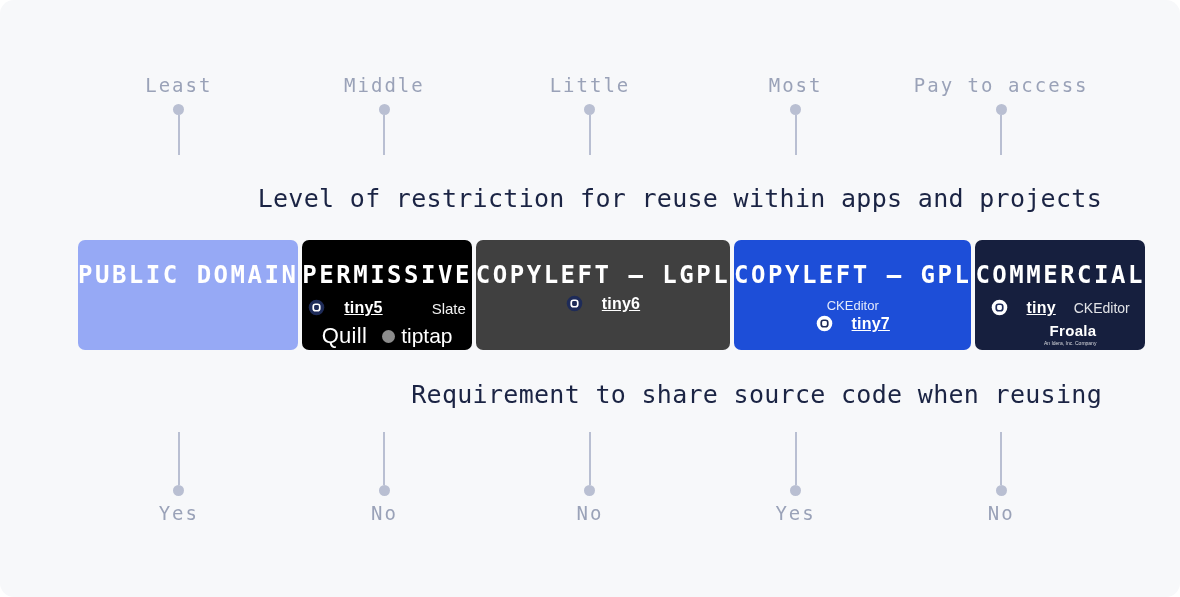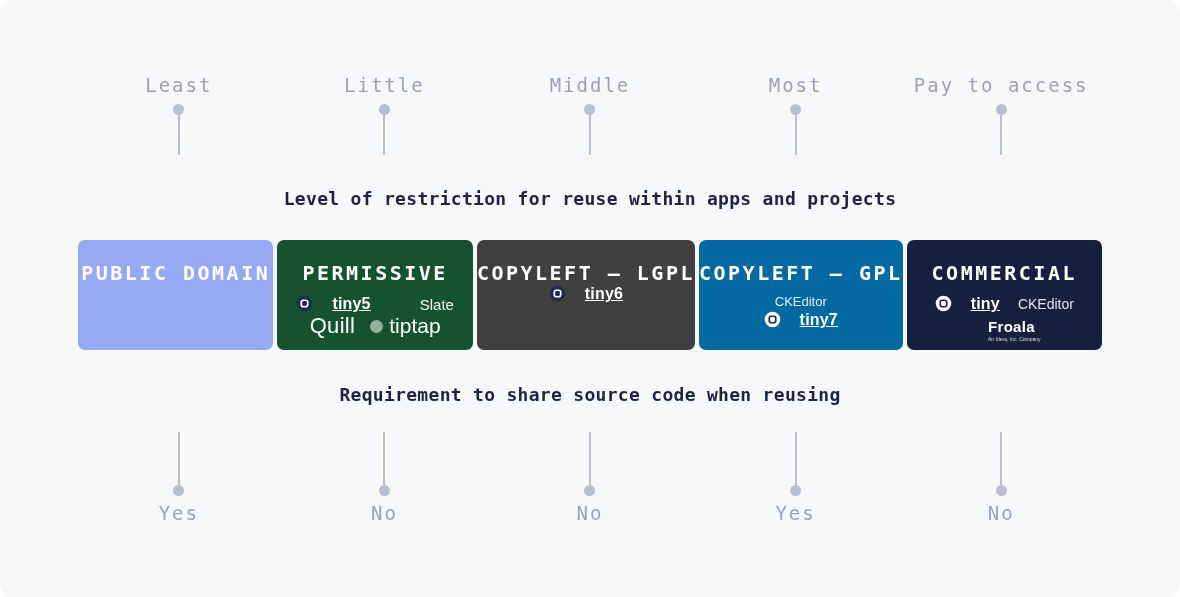--- a/index.html
+++ b/index.html
@@ -37,56 +37,56 @@
   .pin-row.top { margin-top: 74px; }
   .pin-row.top .pin-dot { margin-top: 8px; }
   .pin-row.top .pin-stem { height: 40px; }
 
   .pin-row.bottom { margin-top: 24px; }
   .pin-row.bottom .pin-stem { height: 53px; }
   .pin-row.bottom .axis-label { margin-top: 6px; }
 
   
   .heading {
-    text-align: center;
-    font-size: 18px;
-    font-weight: 700;
+    text-align: right;
+    font-size: 25px;
+    font-weight: 400;
     letter-spacing: 0.3px;
     color: #1b2444;
     line-height: 27px;
   }
   .heading.restriction { margin-top: 30px; }
   .heading.share { margin-top: 31px; }
 
   
   .cards-row { display: flex; gap: 4px; margin-top: 28px; height: 110px; }
   .card {
     flex: 1;
     border-radius: 7px;
     color: #ffffff;
     display: flex;
     flex-direction: column;
     align-items: center;
     padding-top: 21px;
   }
   .card-title {
-    font-size: 20px;
+    font-size: 24px;
     font-weight: 600;
     letter-spacing: 2.5px;
     white-space: nowrap;
   }
 
   .logo-row {
     display: flex;
     align-items: center;
     gap: 15px;
     font-family: "Liberation Sans", sans-serif;
   }
   .logo-row.r1 { margin-top: 10px; }
-  .logo-row.r2 { margin-top: 0; }
+  .logo-row.r2 { margin-top: 6px; }
 
   .tiny-logo { display: inline-flex; gap: 19px; text-decoration: underline; }
   .tiny-word { font-weight: bold; font-size: 16px; letter-spacing: 0.2px; }
   .tiny-icon { display: block; }
   .tiny-logo.v-dark  .ti-bg { fill: #1e2b58; }
   .tiny-logo.v-dark  .ti-glyph { stroke: #ffffff; }
   .tiny-logo.v-light .ti-bg { fill: #ffffff; }
   .tiny-logo.v-light .ti-glyph { stroke: #1e2b58; }
 
   .slate-word { font-size: 15px; opacity: 0.95; margin-left: 34px; }
@@ -95,43 +95,43 @@
   .tiptap-dot {
     width: 13px; height: 13px; border-radius: 50%;
     background: rgba(255,255,255,0.55);
   }
   .tiptap-word { font-size: 21px; font-weight: normal; }
 
   .ck-word { font-size: 14px; color: rgba(255,255,255,0.88); }
   .card.gpl .ck-word { margin-top: 9px; font-size: 13px; }
   .card.gpl .logo-row.r2 { margin-top: 2px; }
 
-  .froala { display: flex; flex-direction: column; align-items: flex-start; margin-top: 5px; margin-left: 20px; }
+  .froala { display: flex; flex-direction: column; align-items: flex-end; margin-top: 5px; margin-left: 20px; }
   .froala-word { font-size: 15px; font-weight: bold; letter-spacing: 0.3px; }
   .froala-sub { font-size: 5px; color: rgba(255,255,255,0.8); margin-top: 1px; }
 </style>
 </head>
 <body>
 
 <div class="canvas" style="background: rgb(247, 248, 250);">
   <div class="inner">
 
     <div class="pin-row top">
       <div class="pin-col">
         <div class="axis-label">Least</div>
         <div class="pin-dot"></div>
         <div class="pin-stem"></div>
       </div>
       <div class="pin-col">
+        <div class="axis-label">Middle</div>
+        <div class="pin-dot"></div>
+        <div class="pin-stem"></div>
+      </div>
+      <div class="pin-col">
         <div class="axis-label">Little</div>
-        <div class="pin-dot"></div>
-        <div class="pin-stem"></div>
-      </div>
-      <div class="pin-col">
-        <div class="axis-label">Middle</div>
         <div class="pin-dot"></div>
         <div class="pin-stem"></div>
       </div>
       <div class="pin-col">
         <div class="axis-label">Most</div>
         <div class="pin-dot"></div>
         <div class="pin-stem"></div>
       </div>
       <div class="pin-col">
         <div class="axis-label">Pay to access</div>
@@ -141,21 +141,21 @@
     </div>
 
     <div class="heading restriction">Level of restriction for reuse within apps and projects</div>
 
     <div class="cards-row">
 
       <div class="card" style="background: rgb(150, 169, 245);">
         <div class="card-title">PUBLIC DOMAIN</div>
       </div>
 
-      <div class="card" style="background: #14532d;">
+      <div class="card" style="background: #000000;">
         <div class="card-title">PERMISSIVE</div>
         <div class="logo-row r1">
           <span class="tiny-logo v-dark">
             <svg class="tiny-icon" viewBox="0 0 24 24" width="17" height="17">
               <circle class="ti-bg" cx="12" cy="12" r="11"></circle>
               <rect class="ti-glyph" x="7.4" y="7.4" width="9.2" height="9.2" rx="3.2" fill="none" stroke-width="2.4"></rect>
             </svg>
             <span class="tiny-word">tiny5</span>
           </span>
           <span class="slate-word">Slate</span>
@@ -175,21 +175,21 @@
           <span class="tiny-logo v-dark">
             <svg class="tiny-icon" viewBox="0 0 24 24" width="17" height="17">
               <circle class="ti-bg" cx="12" cy="12" r="11"></circle>
               <rect class="ti-glyph" x="7.4" y="7.4" width="9.2" height="9.2" rx="3.2" fill="none" stroke-width="2.4"></rect>
             </svg>
             <span class="tiny-word">tiny6</span>
           </span>
         </div>
       </div>
 
-      <div class="card gpl" style="background: #0369a1;">
+      <div class="card gpl" style="background: #1d4ed8;">
         <div class="card-title">COPYLEFT — GPL</div>
         <div class="ck-word" style="font-family:'Liberation Sans',sans-serif;">CKEditor</div>
         <div class="logo-row r2">
           <span class="tiny-logo v-light">
             <svg class="tiny-icon" viewBox="0 0 24 24" width="17" height="17">
               <circle class="ti-bg" cx="12" cy="12" r="11"></circle>
               <rect class="ti-glyph" x="7.4" y="7.4" width="9.2" height="9.2" rx="3.2" fill="none" stroke-width="2.4"></rect>
             </svg>
             <span class="tiny-word">tiny7</span>
           </span>

